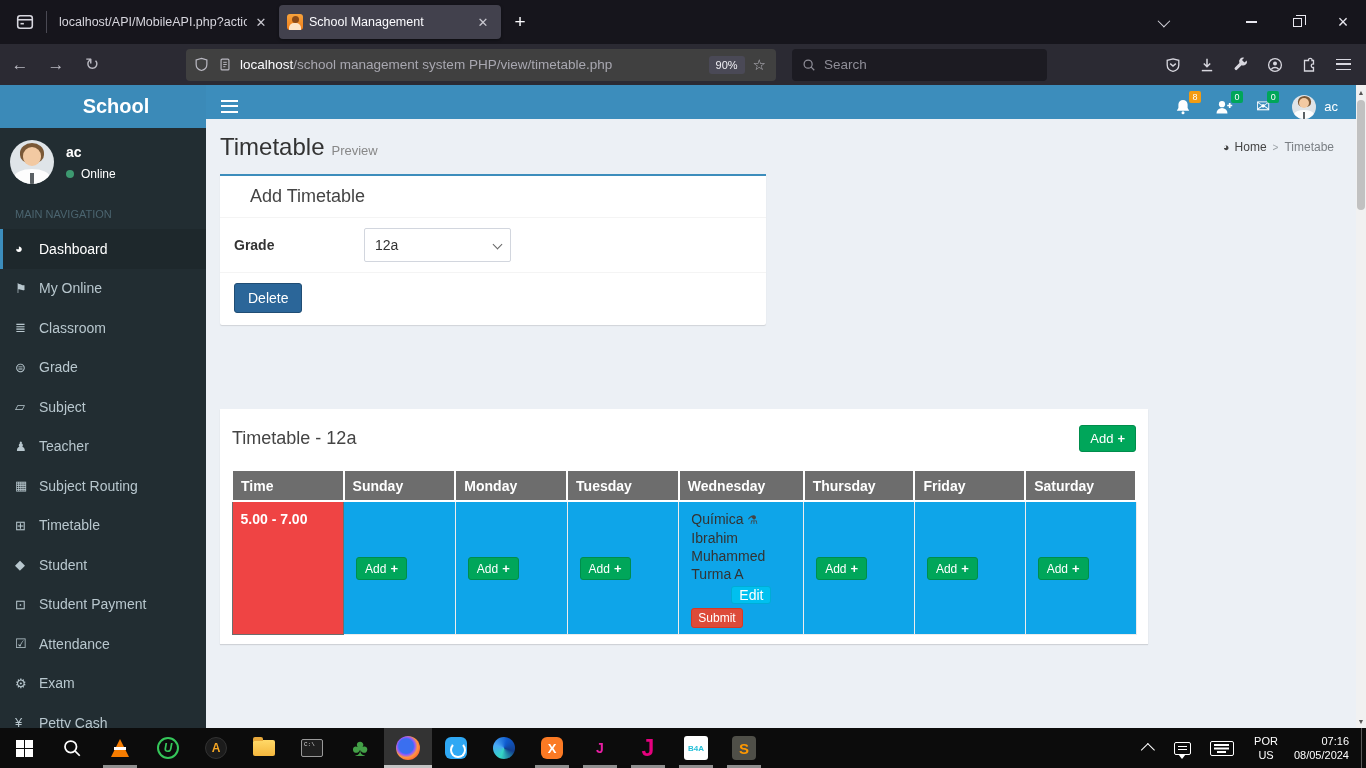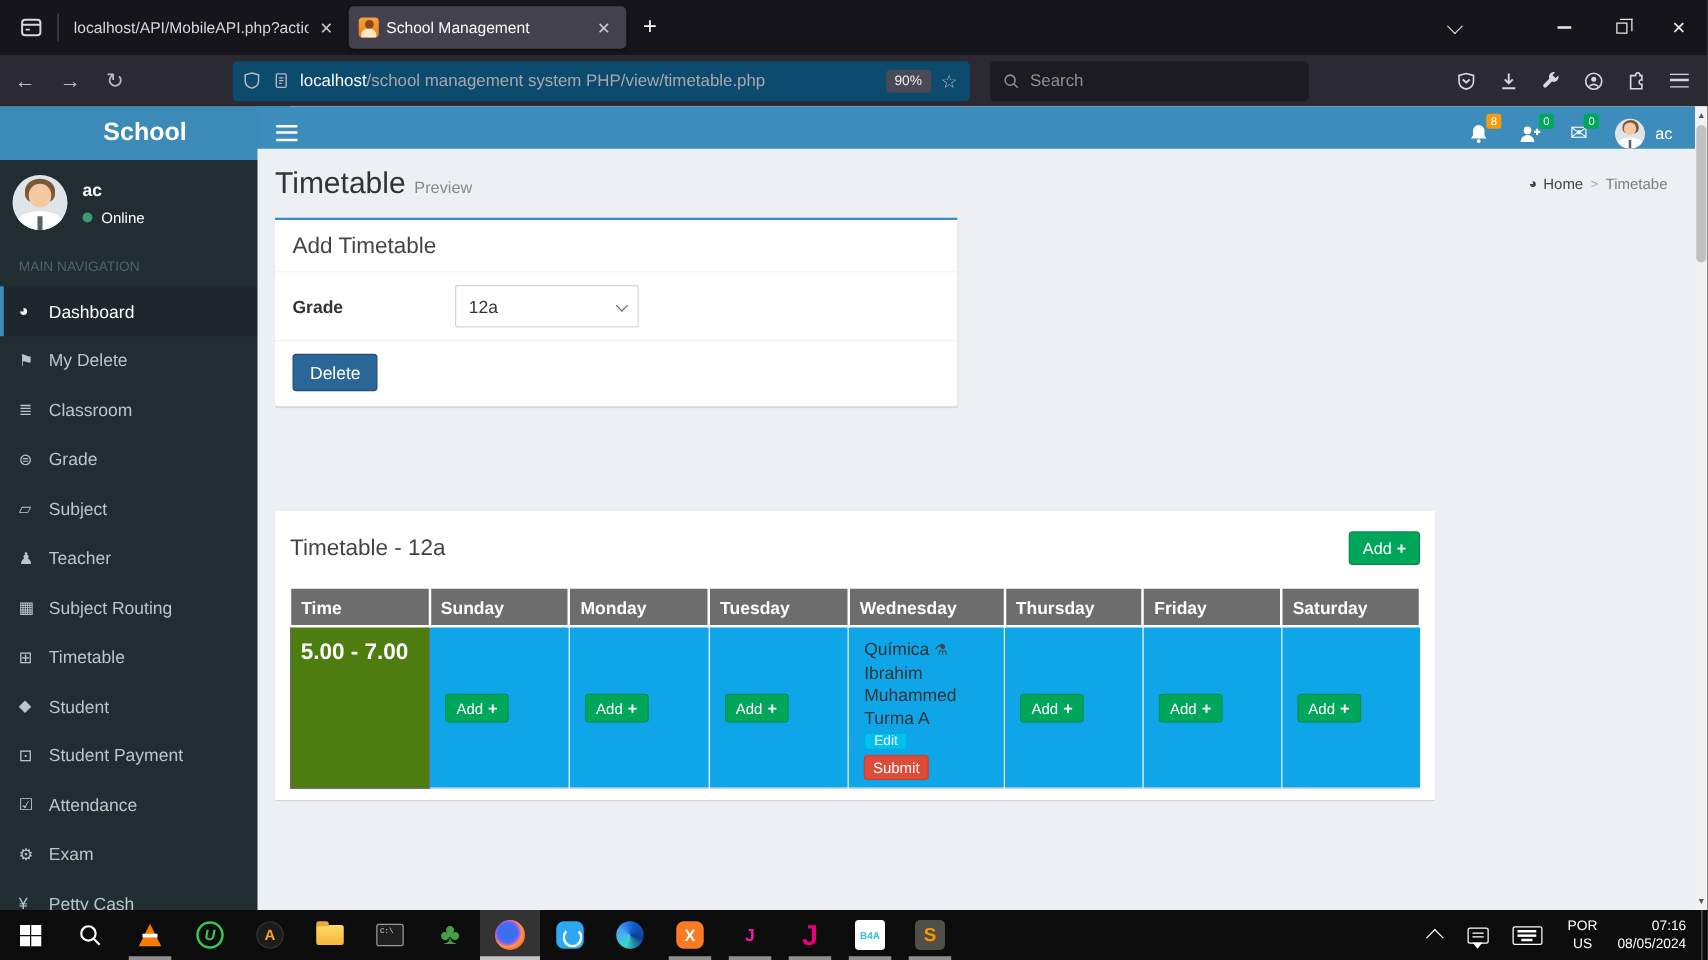--- a/index.html
+++ b/index.html
@@ -29,21 +29,21 @@
   .wctl { width:46px; height:44px; display:flex; align-items:center; justify-content:center; color:#e8e7ef; }
   .wctl.close { font-size:18px; }
   .min-glyph { width:11px; height:1.5px; background:#e8e7ef; }
   .restore-glyph { width:9px; height:9px; border:1.2px solid #e8e7ef; position:relative; background:#16151c; }
   .restore-glyph::before { content:""; position:absolute; left:2px; top:-4px; width:9px; height:9px; border:1.2px solid #e8e7ef; border-bottom:none; border-left:none; }
 
   .toolbar { position:absolute; top:44px; left:0; width:1366px; height:41px; background:#2b2a33;
     display:flex; align-items:center; }
   .nav-btn { width:32px; height:30px; display:flex; align-items:center; justify-content:center;
     color:#b9b8c1; font-size:17px; margin-left:4px; border-radius:4px; }
-  .urlbar { margin-left:78px; width:590px; height:32px; background:#0c4a6e; border-radius:4px;
+  .urlbar { margin-left:78px; width:590px; height:32px; background:#404040; border-radius:4px;
     display:flex; align-items:center; padding:0 8px; }
   .urlbar svg { flex:none; }
   .url-text { margin-left:8px; font-size:13.5px; color:#fbfbfe; white-space:nowrap; overflow:hidden; flex:1; }
   .url-text .url-path { color:#a8a7b0; }
   .zoom-pill { background:#4a4956; color:#f0eff4; font-size:11px; padding:3px 7px; border-radius:3px; margin:0 8px; }
   .star-btn { color:#b9b8c1; font-size:15px; margin-right:2px; }
   .searchbar { margin-left:16px; width:255px; height:32px; background:#1c1b22; border-radius:4px;
     display:flex; align-items:center; padding:0 10px; }
   .search-ph { color:#8f8e98; font-size:13.5px; margin-left:8px; }
   .tb-icons { margin-left:auto; display:flex; align-items:center; margin-right:6px; }
@@ -91,21 +91,21 @@
   .content-header { position:relative; }
   .page-title { font-size:24px; color:#333; display:inline; font-weight:normal; }
   .page-subtitle { font-size:13px; color:#888; margin-left:7px; }
   .breadcrumb { position:absolute; right:8px; top:7px; font-size:12px; color:#444; display:flex; align-items:center; }
   .breadcrumb .bc-icon { font-size:11px; margin-right:5px; color:#444; }
   .bc-sep { margin:0 6px; color:#9aa0a5; font-size:10px; }
   .bc-current { color:#7a7f84; }
 
   .panel { background:#fff; box-shadow:0 1px 1px rgba(0,0,0,.12); }
   .add-panel { width:546px; margin-top:13px; border-top:2px solid #3c8dbc; border-radius:0 0 2px 2px; }
-  .panel-hd { padding:10px 14px; font-size:18px; color:#444; border-bottom:1px solid #f4f4f4; }
+  .panel-hd { padding:10px 30px; font-size:18px; color:#444; border-bottom:1px solid #f4f4f4; }
   .panel-bd { padding:10px 14px; display:flex; align-items:center; }
   .form-label { width:130px; font-size:14px; font-weight:bold; color:#333; }
   .select-wrap { position:relative; width:147px; }
   .grade-select { width:147px; height:34px; border:1px solid #d2d6de; border-radius:2px; background:#fff;
     font-size:14px; color:#333; padding:0 10px; appearance:none; -webkit-appearance:none;
     font-family:"Liberation Sans", sans-serif; }
   .select-chev { position:absolute; right:10px; top:13px; width:7px; height:7px; pointer-events:none;
     border-right:1.4px solid #666; border-bottom:1.4px solid #666; transform:rotate(45deg); }
   .panel-ft { padding:10px 14px 12px; border-top:1px solid #f4f4f4; }
   .btn-submit { background:#2b6699; border:1px solid #204d74; color:#fff; font-size:14px;
@@ -114,30 +114,30 @@
   .tpanel { width:928px; margin-top:84px; padding-bottom:9px; }
   .tpanel-hd { display:flex; align-items:center; justify-content:space-between; padding:16px 12px 17px; }
   .tpanel-title { font-size:18px; color:#444; }
   .btn-add-lg { background:#00a65a; border:1px solid #008d4c; color:#fff; font-size:13px;
     padding:5px 10px; border-radius:3px; cursor:pointer; font-family:"Liberation Sans", sans-serif; }
   .btn-add-lg b, .btn-add b { margin-left:4px; font-size:13px; }
   .ttable { border-collapse:collapse; margin:0 11px; table-layout:fixed; }
   .ttable th { background:#6d6d6d; color:#fff; font-size:14px; font-weight:bold; text-align:left;
     padding:6px 8px; border:2px solid #fff; height:31px; }
   .ttable td { border:1px solid #ececec; background:#0ea5e9; height:129px; }
-  td.time-cell { background:#4d7c0f; color:#fff; font-size:18px; font-weight:bold;
+  td.time-cell { background:#ef4444; color:#fff; font-size:14px; font-weight:bold;
     vertical-align:top; padding:9px 8px; border:1px solid #6d6d6d; }
   td.day-cell { vertical-align:middle; padding-left:12px; }
   .btn-add { background:#00a65a; border:1px solid #008d4c; color:#fff; font-size:12px;
     padding:3px 8px; border-radius:3px; cursor:pointer; font-family:"Liberation Sans", sans-serif; }
   td.entry-cell { vertical-align:top; padding:8px 4px 6px 12px; }
   .entry-line { font-size:14px; color:#333; line-height:18px; }
   .flask { font-size:12px; color:#444; }
-  .btn-edit { display:block; background:#00c0ef; border:1px solid #00acd6; color:#fff; font-size:11px;
-    padding:0 7px; border-radius:3px; margin-top:3px; cursor:pointer; font-family:"Liberation Sans", sans-serif; }
+  .btn-edit { display:block; background:#00c0ef; border:1px solid #00acd6; color:#fff; font-size:14px;
+    padding:0 7px; border-radius:3px; margin-top:3px; cursor:pointer; font-family:"Liberation Sans", sans-serif;margin-left:40px; }
   .btn-delete { display:block; background:#dd4b39; border:1px solid #d73925; color:#fff; font-size:12px;
     padding:2px 6px; border-radius:3px; margin-top:4px; cursor:pointer; font-family:"Liberation Sans", sans-serif; }
 
   
   .pscroll { position:absolute; right:0; top:85px; width:10px; height:643px; background:#f1f1f1; }
   .pscroll .arrow { position:absolute; left:0; width:10px; height:14px; color:#555; font-size:7px;
     display:flex; align-items:center; justify-content:center; }
   .pscroll .thumb { position:absolute; left:1px; top:15px; width:8px; height:110px; background:#c1c1c1; border-radius:4px; }
 
   
@@ -308,21 +308,21 @@
         </div>
       </div>
       <div class="nav-header">MAIN NAVIGATION</div>
 
       <div class="side-item active">
         <span class="si-icon">◕</span>
         <span class="si-label">Dashboard</span>
       </div>
       <div class="side-item">
         <span class="si-icon">⚑</span>
-        <span class="si-label">My Delete</span>
+        <span class="si-label">My Online</span>
       </div>
       <div class="side-item">
         <span class="si-icon">≣</span>
         <span class="si-label">Classroom</span>
       </div>
       <div class="side-item">
         <span class="si-icon">⊜</span>
         <span class="si-label">Grade</span>
       </div>
       <div class="side-item">

